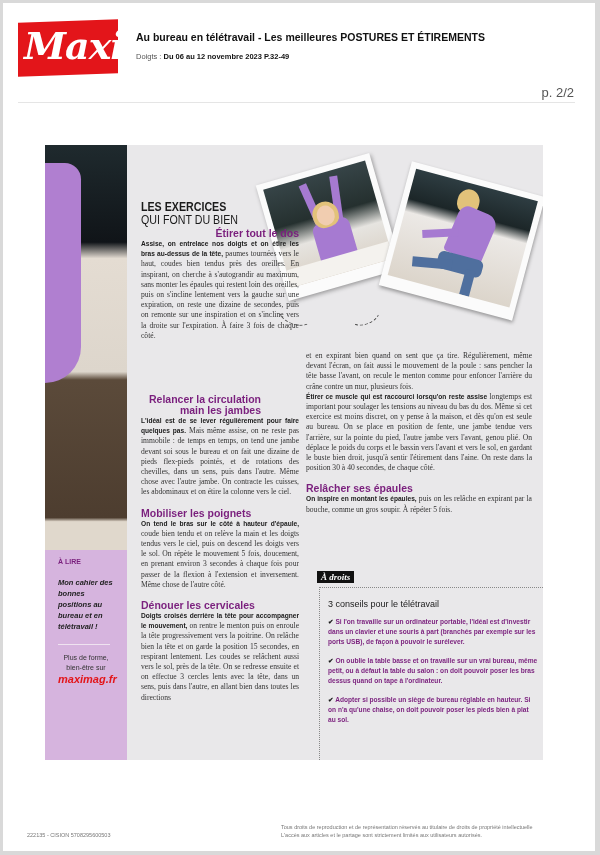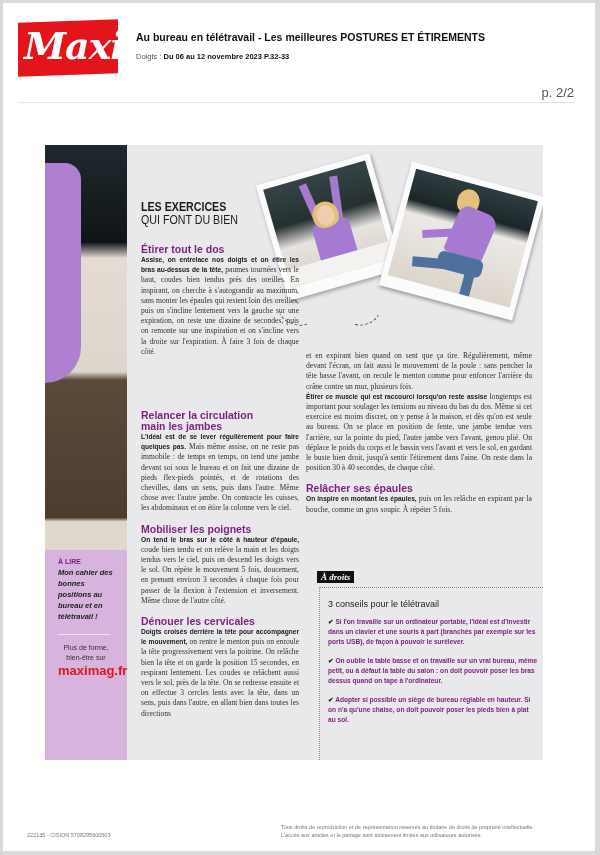--- a/index.html
+++ b/index.html
@@ -12,31 +12,31 @@
   .hdr-edition { position: absolute; left: 133px; top: 49px; font-size: 7.5px; color: #555; }
   .hdr-edition b { color: #111; }
   .hdr-page { position: absolute; right: 21px; top: 82px; font-size: 13px; color: #555; }
   .hdr-rule { position: absolute; left: 15px; right: 20px; top: 99px; height: 1px; background: #e5e5e5; }
 
   .article { position: absolute; left: 42px; top: 142px; width: 498px; height: 615px; background: #e9e8ea; overflow: hidden; }
   .photo-strip { position: absolute; left: 0; top: 0; width: 82px; height: 405px; background: linear-gradient(180deg, #1f2a2e 0%, #101418 24%, #e4dcd2 28%, #ddd6cc 56%, #5b4a3a 58%, #4d3d2f 92%, #e0d8cc 93%); }
   .photo-strip .sleeve { position: absolute; left: 0; top: 18px; width: 36px; height: 220px; background: #b07fd0; border-radius: 0 18px 40px 0; }
   .alire { position: absolute; left: 0; top: 405px; width: 82px; height: 210px; background: #d6b4de; padding: 8px 0 0 13px; }
   .alire-label { font-size: 7px; font-weight: bold; color: #7a1f7d; }
-  .alire-title { font-size: 7.5px; font-style: italic; font-weight: bold; color: #222; line-height: 11px; margin-top: 2px; width: 62px; }
+  .alire-title { font-size: 7.5px; font-style: italic; font-weight: bold; color: #222; line-height: 11px; margin-top: 12px; width: 62px; }
   .alire-body { font-size: 7.5px; color: #222; line-height: 11px; width: 62px; }
   .alire-sep { width: 52px; height: 1px; background: #efe3f0; margin: 12px 0 8px 0; }
   .alire-more { font-size: 7px; color: #333; text-align: center; width: 56px; line-height: 10px; }
-  .alire-link { font-size: 13px; color: #e3151a; font-weight: bold; text-align: center; width: 56px; }
+  .alire-link { font-size: 11px; color: #e3151a; font-weight: bold; text-align: center; width: 56px; font-style: italic; }
 
   .col1 { position: absolute; left: 96px; top: 55px; width: 158px; }
   .kicker1 { font-family: "Liberation Sans", sans-serif; font-size: 13px; font-weight: bold; color: #1a1a1a; transform: scaleX(0.82); transform-origin: left; white-space: nowrap; line-height: 13px; }
   .kicker2 { font-size: 13px; color: #1a1a1a; transform: scaleX(0.82); transform-origin: left; white-space: nowrap; line-height: 13px; }
   .h { font-family: "Liberation Sans", sans-serif; font-weight: bold; color: #7a1f7d; font-size: 10.5px; line-height: 11px; margin-top: 10px; }
-  .h.first { margin-top: 18px; }
+  .h.first { margin-top: 2px; text-align: right; }
   .p { font-family: "Liberation Serif", serif; font-size: 7.6px; line-height: 10.2px; color: #333; text-align: justify; }
   .p b { font-family: "Liberation Sans", sans-serif; font-size: 6.6px; color: #1a1a1a; }
   .col1b { position: absolute; left: 96px; top: 247px; width: 158px; }
   .col2 { position: absolute; left: 261px; top: 206px; width: 226px; }
 
   .polaroid { position: absolute; background: #fbfbfb; box-shadow: 1px 2px 4px rgba(0,0,0,0.35); }
   .pol1 { left: 225px; top: 22px; width: 118px; height: 120px; transform: rotate(-16deg); }
   .pol2 { left: 348px; top: 32px; width: 138px; height: 128px; transform: rotate(15deg); }
   .pol .img { position: absolute; left: 6px; top: 6px; right: 6px; bottom: 12px; overflow: hidden; }
   .img1 { background: linear-gradient(180deg, #364447 0%, #25302f 40%, #e6e4e0 62%, #d8cfc3 100%); }
@@ -63,21 +63,21 @@
 </head>
 <body>
 
 <div class="sheet">
 
   <div class="logo">
     <span>Maxi</span>
   </div>
   <div class="hdr-title">Au bureau en télétravail - Les meilleures POSTURES ET ÉTIREMENTS</div>
   <div class="hdr-edition">
-    <span>Doigts : </span><b>Du 06 au 12 novembre 2023 P.32-33</b>
+    <span>Doigts : </span><b>Du 06 au 12 novembre 2023 P.32-49</b>
   </div>
   <div class="hdr-page">p. 2/2</div>
   <div class="hdr-rule"></div>
 
   <div class="article">
 
     <div class="photo-strip">
       <div class="sleeve"></div>
     </div>
 

